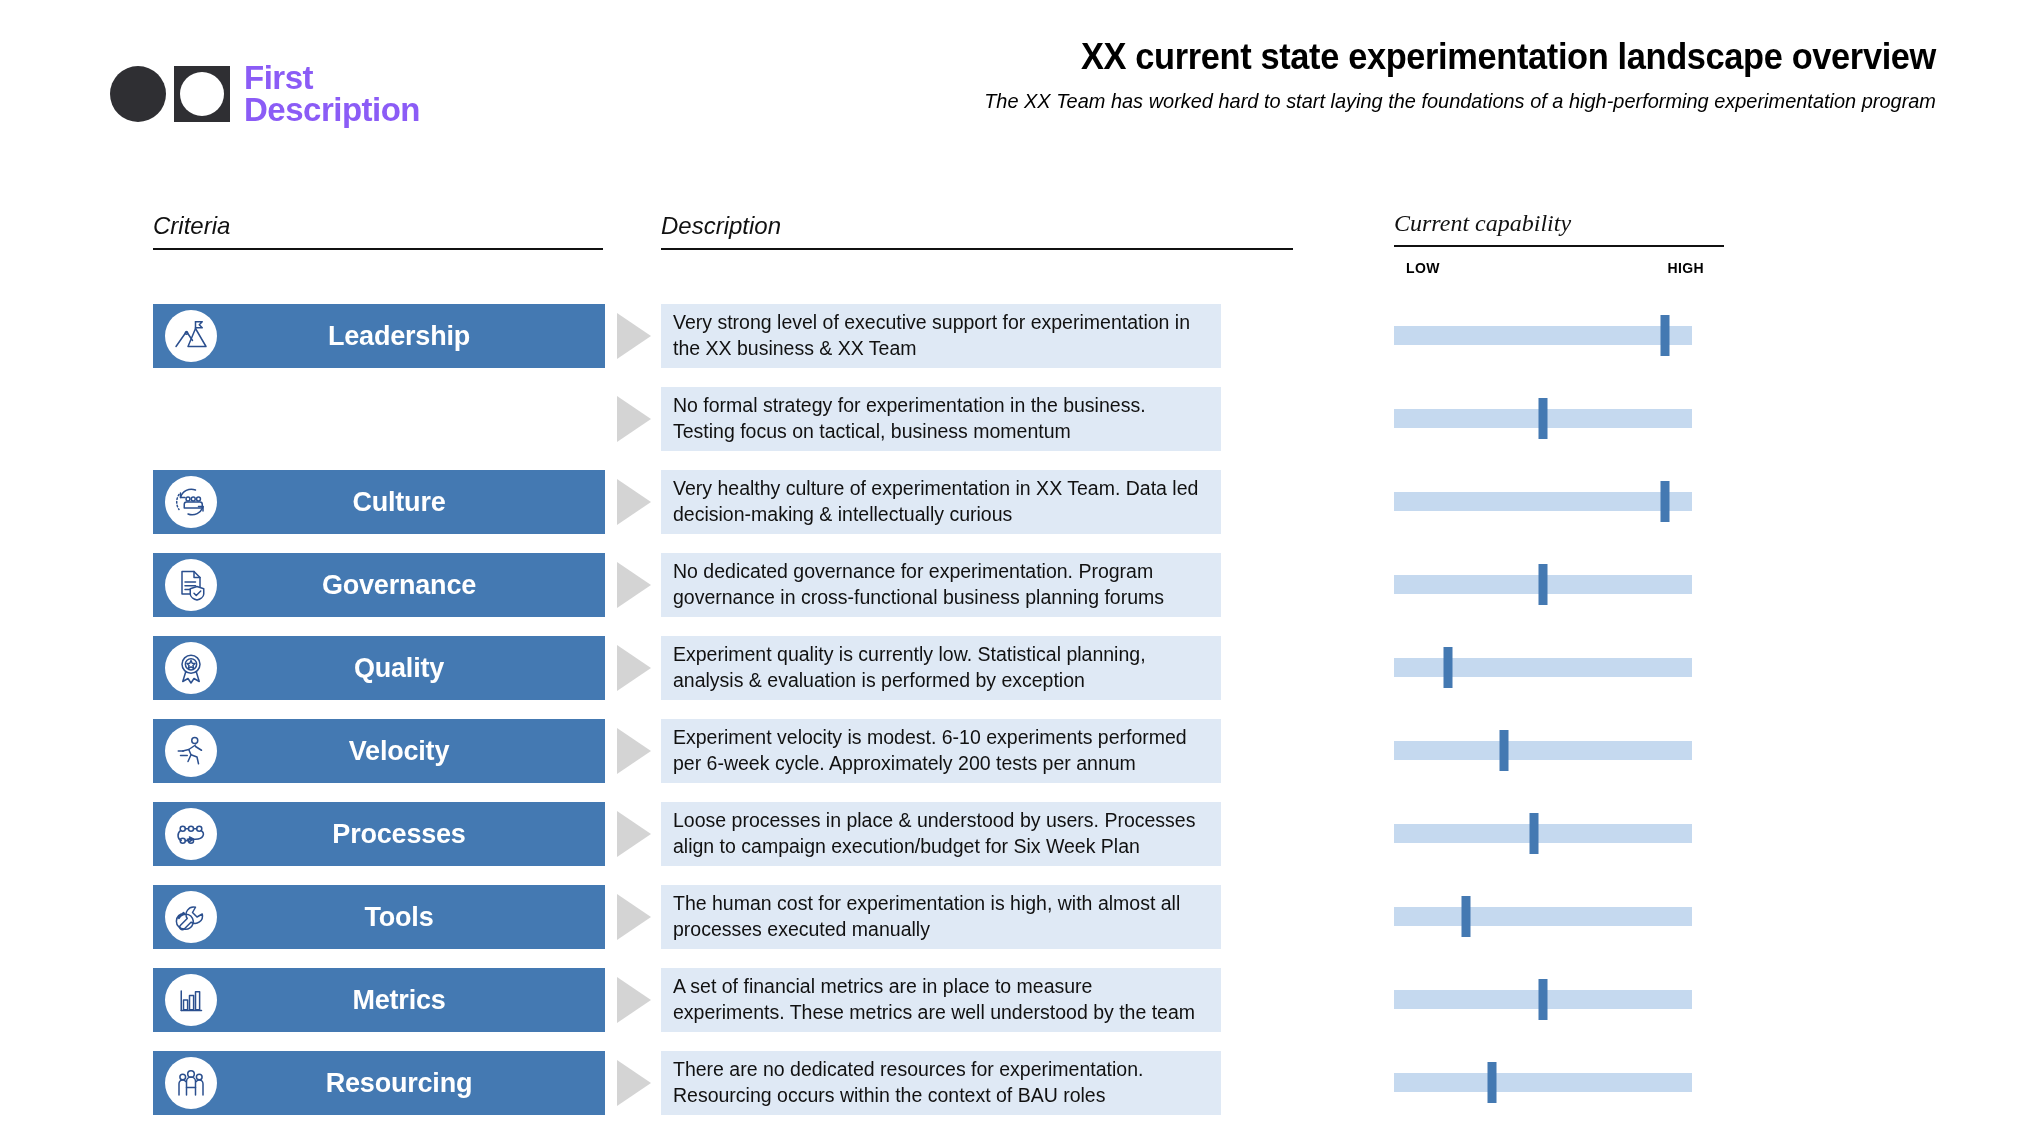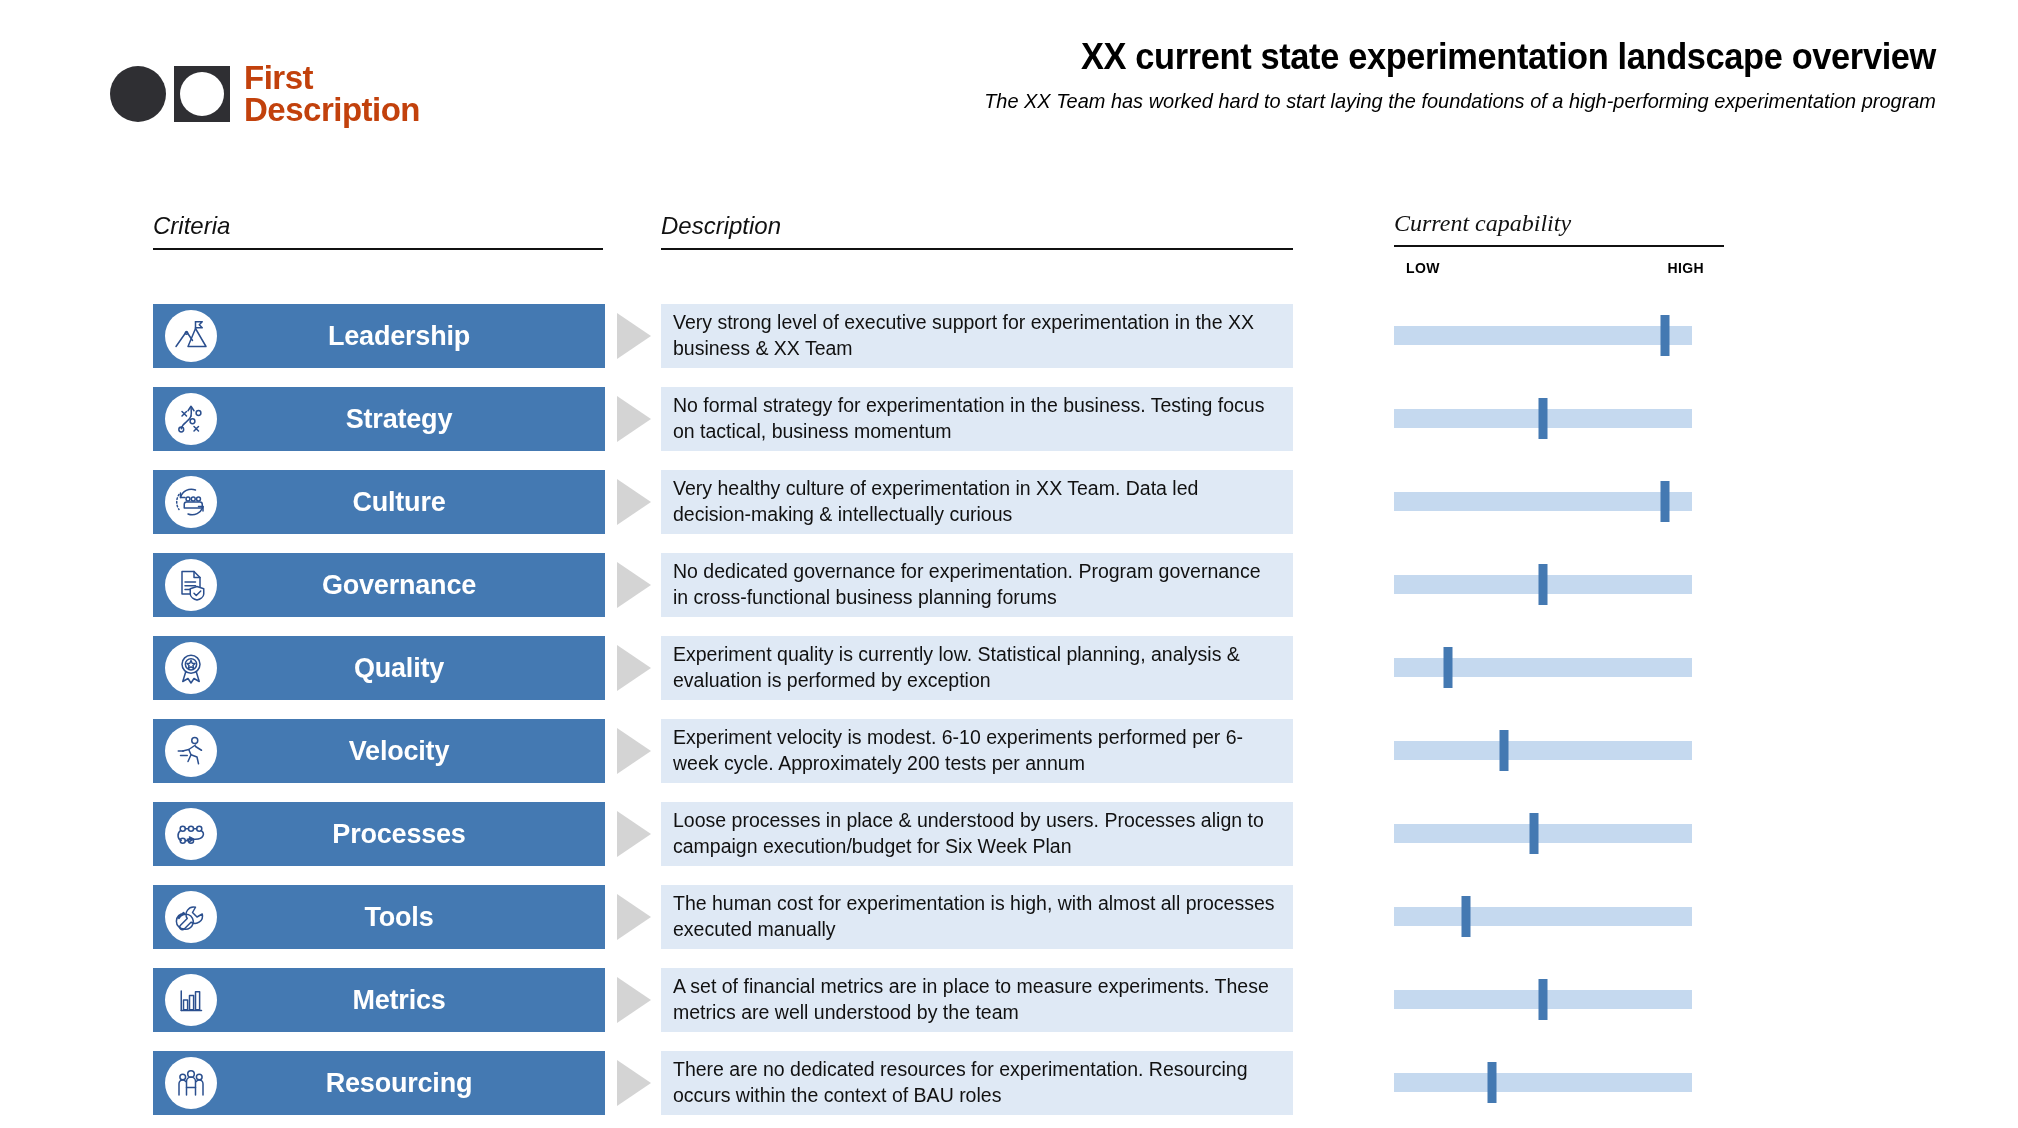--- a/index.html
+++ b/index.html
@@ -41,21 +41,21 @@
     width: 44px; height: 44px;
     border-radius: 50%;
     background: #ffffff;
   }
   .logo-words {
     font-family: "Liberation Sans", sans-serif;
     font-weight: bold;
     font-size: 33px;
     line-height: 0.98;
     letter-spacing: -0.5px;
-    color: #c2410c;
+    color: #8b5cf6;
   }
 
   #header-title {
     position: absolute;
     right: 82px;
     top: 36px;
     text-align: right;
     width: 1200px;
   }
   #header-title .title {
@@ -164,21 +164,21 @@
     border-top: 23px solid transparent;
     border-bottom: 23px solid transparent;
     border-left: 34px solid #d4d4d4;
   }
 
   
   .desc-box {
     position: absolute;
     left: 661px;
     top: 0;
-    width: 632px;
+    width: 560px;
     height: 64px;
     background: #dfe9f5;
     display: flex;
     align-items: center;
     box-sizing: border-box;
     padding: 0 12px 0 12px;
   }
   .desc-text {
     font-size: 19.5px;
     line-height: 1.32;
@@ -258,35 +258,20 @@
       </div>
       <div class="chevron"></div>
       <div class="desc-box">
         <div class="desc-text">Very strong level of executive support for experimentation in the XX business &amp; XX Team</div>
       </div>
       <div class="slider">
         <div class="slider-marker" style="left:91%"></div>
       </div>
     </div>
     <div class="row">
-      <div class="criteria-bar">
-        <div class="criteria-icon">
-          <svg width="36" height="36" viewBox="0 0 48 48" fill="none" stroke="#2b4f8e" stroke-width="2" stroke-linecap="round" stroke-linejoin="round">
-            <path d="M11 37 C13 28 22 28 24 20"></path>
-            <path d="M24 20 C25 14 24 11 24 8"></path>
-            <path d="M20 13 L24 7 L28 13"></path>
-            <circle cx="11" cy="38" r="3.2"></circle>
-            <circle cx="34" cy="16" r="3.2"></circle>
-            <circle cx="26" cy="27" r="3.2"></circle>
-            <path d="M12 14 L18 20 M18 14 L12 20"></path>
-            <path d="M28 34 L34 40 M34 34 L28 40"></path>
-          </svg>
-        </div>
-        <div class="criteria-label">Strategy</div>
-      </div>
       <div class="chevron"></div>
       <div class="desc-box">
         <div class="desc-text">No formal strategy for experimentation in the business. Testing focus on tactical, business momentum</div>
       </div>
       <div class="slider">
         <div class="slider-marker" style="left:50%"></div>
       </div>
     </div>
     <div class="row">
       <div class="criteria-bar">

